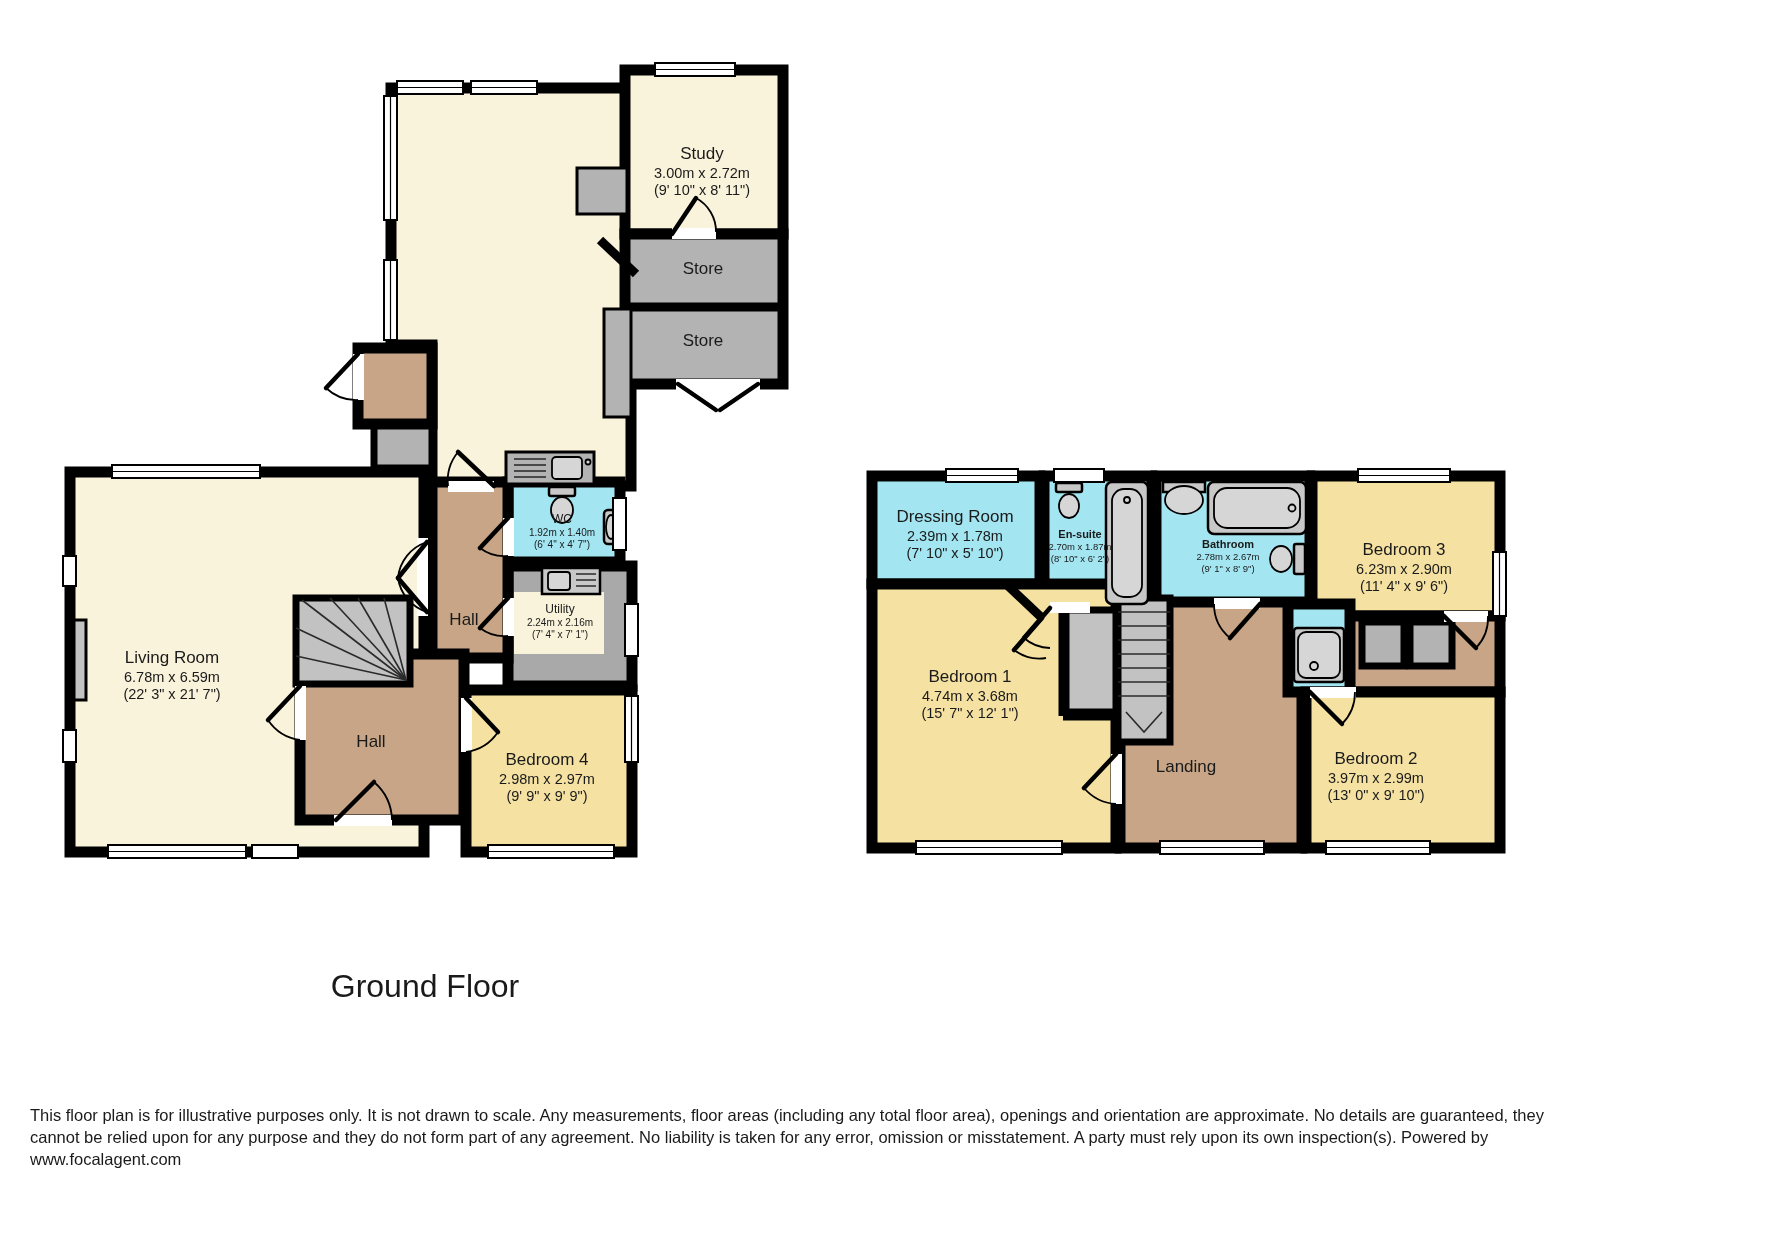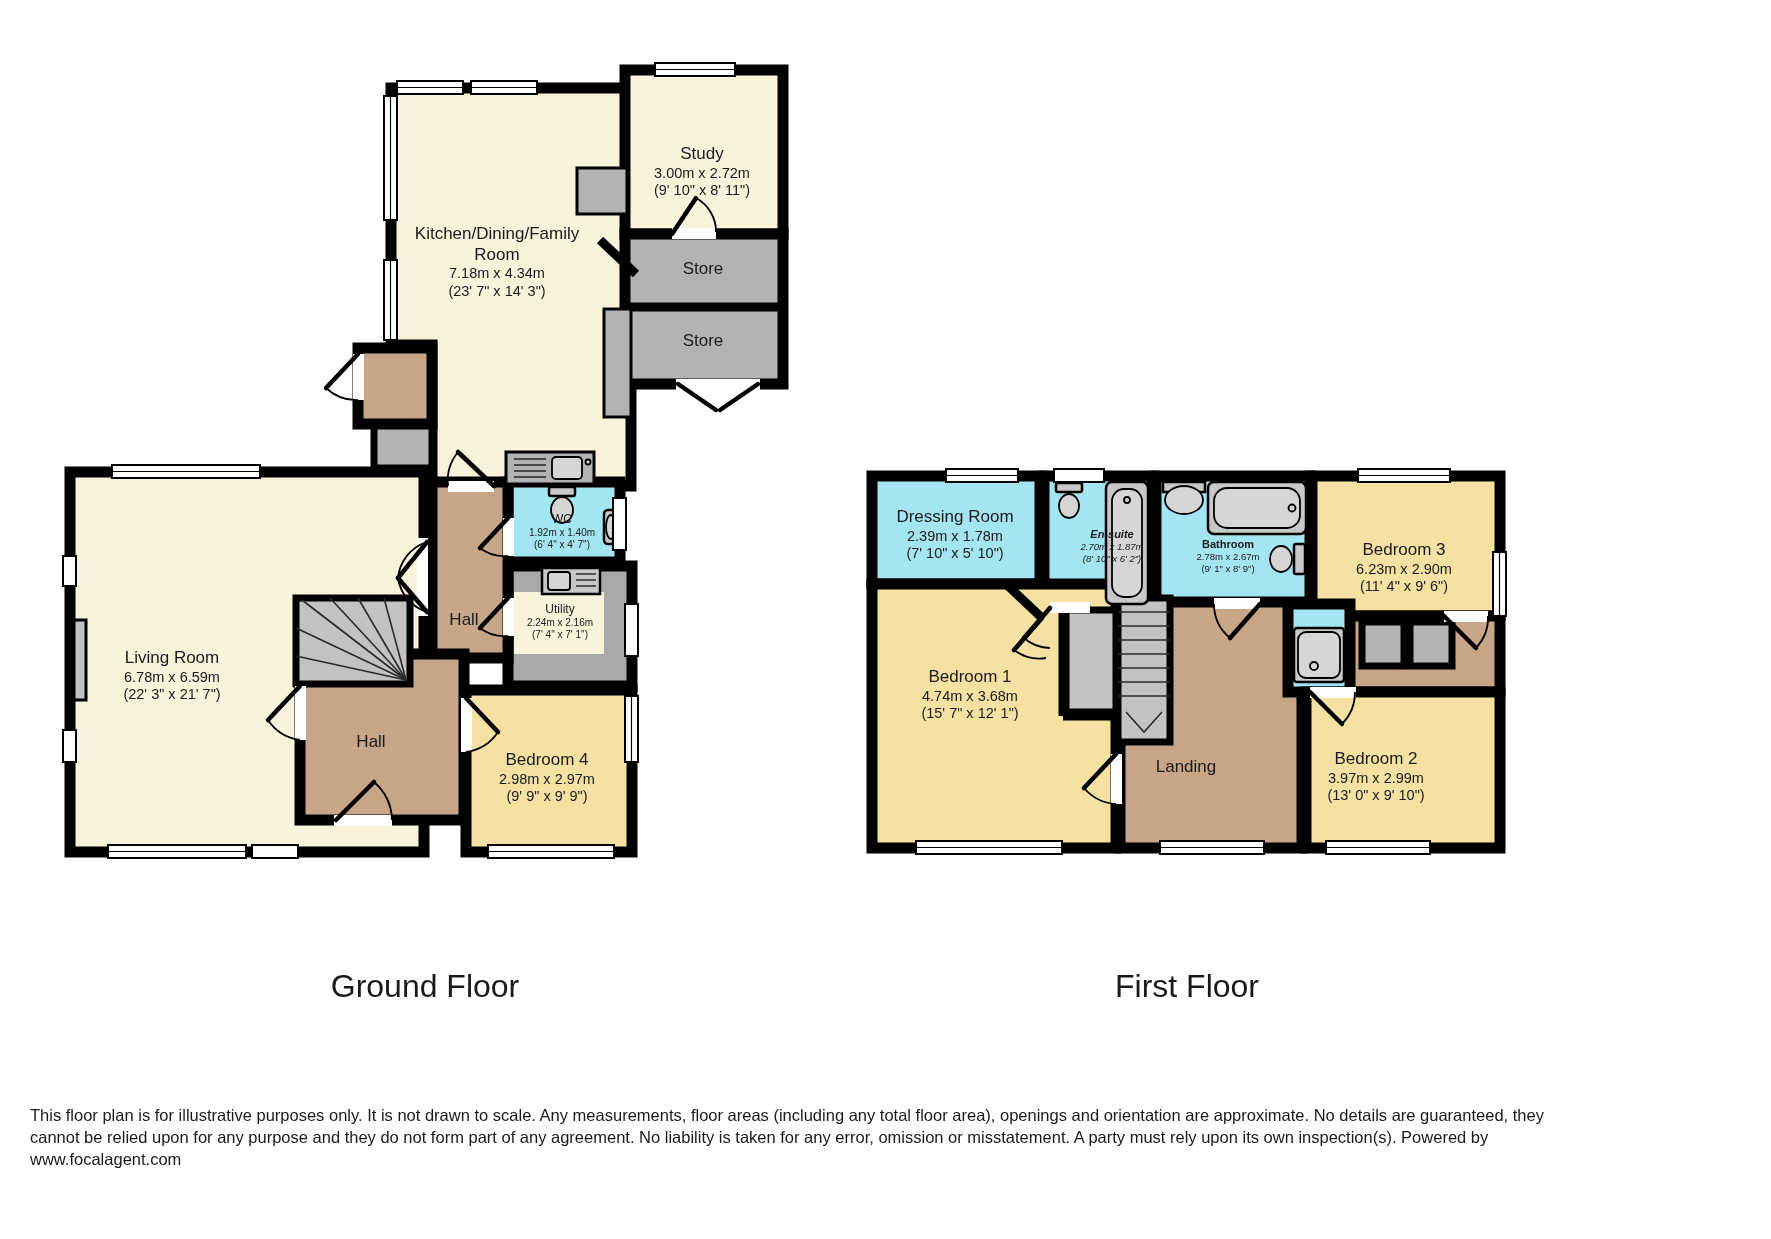--- a/index.html
+++ b/index.html
@@ -248,25 +248,20 @@
       <rect class="gap" x="1310" y="687" width="46" height="11"></rect>
       <line class="leaf" x1="1310" y1="692" x2="1342" y2="724"></line>
           <path class="arc" d="M1342,724 A45,45 0 0 0 1355,692"></path>
       <rect class="gap" x="1444" y="611" width="44" height="11"></rect>
       <line class="leaf" x1="1444" y1="616" x2="1476" y2="648"></line>
           <path class="arc" d="M1476,648 A44,44 0 0 0 1488,616"></path>
     </g>
   </g>
 </svg>
 
-<div class="room-label wrap" style="left:497px;top:262px;">
-  <span class="rl-name">Kitchen/Dining/Family Room</span>
-  <span class="rl-dim">7.18m x 4.34m</span>
-  <span class="rl-dim">(23' 7" x 14' 3")</span>
-</div>
 <div class="room-label" style="left:702px;top:172px;">
   <span class="rl-name">Study</span>
   <span class="rl-dim">3.00m x 2.72m</span>
   <span class="rl-dim">(9' 10" x 8' 11")</span>
 </div>
 <div class="room-label" style="left:703px;top:269px;">
   <span class="rl-name">Store</span>
 </div>
 <div class="room-label" style="left:703px;top:341px;">
   <span class="rl-name">Store</span>
@@ -296,21 +291,21 @@
   <span class="rl-name">Bedroom 4</span>
   <span class="rl-dim">2.98m x 2.97m</span>
   <span class="rl-dim">(9' 9" x 9' 9")</span>
 </div>
 
 <div class="room-label" style="left:955px;top:535px;">
   <span class="rl-name">Dressing Room</span>
   <span class="rl-dim">2.39m x 1.78m</span>
   <span class="rl-dim">(7' 10" x 5' 10")</span>
 </div>
-<div class="room-label tiny" style="left:1112px;top:546px;font-style:italic;">
+<div class="room-label tiny" style="left:1080px;top:546px;">
   <span class="rl-name">En-suite</span>
   <span class="rl-dim">2.70m x 1.87m</span>
   <span class="rl-dim">(8' 10" x 6' 2")</span>
 </div>
 <div class="room-label tiny" style="left:1228px;top:556px;">
   <span class="rl-name">Bathroom</span>
   <span class="rl-dim">2.78m x 2.67m</span>
   <span class="rl-dim">(9' 1" x 8' 9")</span>
 </div>
 <div class="room-label" style="left:1404px;top:568px;">
@@ -326,17 +321,16 @@
 <div class="room-label" style="left:1186px;top:767px;">
   <span class="rl-name">Landing</span>
 </div>
 <div class="room-label" style="left:1376px;top:777px;">
   <span class="rl-name">Bedroom 2</span>
   <span class="rl-dim">3.97m x 2.99m</span>
   <span class="rl-dim">(13' 0" x 9' 10")</span>
 </div>
 
 <div class="floor-title" style="left:425px;top:968px;">Ground Floor</div>
-<div class="floor-title" style="left:1187px;top:968px;">First Floor</div>
 
 <div class="disclaimer">This floor plan is for illustrative purposes only. It is not drawn to scale. Any measurements, floor areas (including any total floor area), openings and orientation are approximate. No details are guaranteed, they cannot be relied upon for any purpose and they do not form part of any agreement. No liability is taken for any error, omission or misstatement. A party must rely upon its own inspection(s). Powered by www.focalagent.com</div>
 
 </div>
 
 </body></html>

